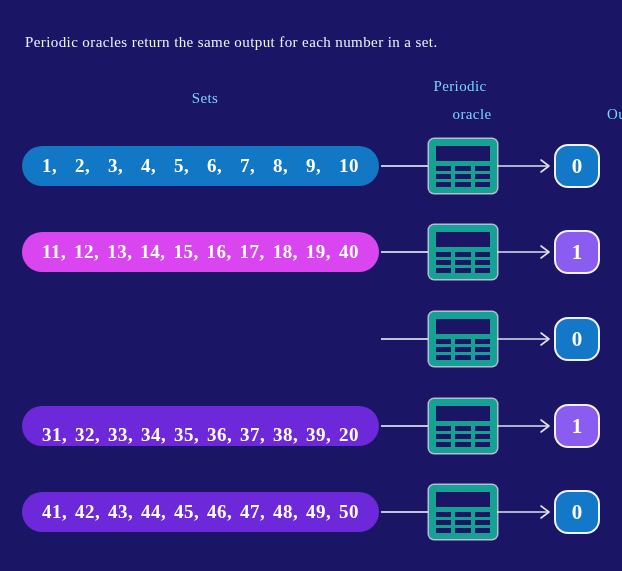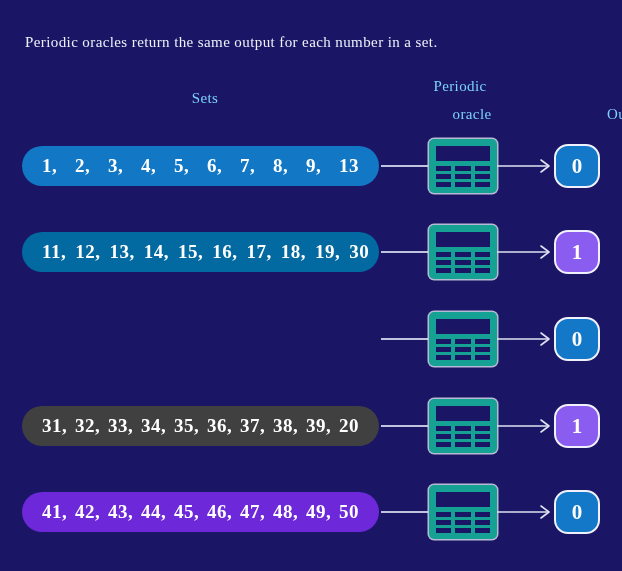--- a/index.html
+++ b/index.html
@@ -127,21 +127,21 @@
     <div class="pill" style="background: rgb(18, 119, 196);">
         <span>1,</span>
         <span>2,</span>
         <span>3,</span>
         <span>4,</span>
         <span>5,</span>
         <span>6,</span>
         <span>7,</span>
         <span>8,</span>
         <span>9,</span>
-        <span>13</span>
+        <span>10</span>
       </div>
     <div class="connector"></div>
     <div class="oracle">
       <div class="oracle-head"></div>
       <div class="oracle-grid">
           <i></i>
           <i></i>
           <i></i>
           <i></i>
           <i></i>
@@ -152,31 +152,31 @@
         </div>
     </div>
     <svg class="arrow" viewBox="0 0 56 16">
         <path d="M0 8 H51"></path>
         <path d="M44 2 L52 8 L44 14"></path>
       </svg>
     <div class="output" style="background: rgb(20, 120, 200);">0</div>
   </div>
 
   <div class="row row-1">
-    <div class="pill" style="background: #0369a1; gap: 9px;">
+    <div class="pill" style="background: #d946ef;">
         <span>11,</span>
         <span>12,</span>
         <span>13,</span>
         <span>14,</span>
         <span>15,</span>
         <span>16,</span>
         <span>17,</span>
         <span>18,</span>
         <span>19,</span>
-        <span>30</span>
+        <span>40</span>
       </div>
     <div class="connector"></div>
     <div class="oracle">
       <div class="oracle-head"></div>
       <div class="oracle-grid">
           <i></i>
           <i></i>
           <i></i>
           <i></i>
           <i></i>
@@ -210,21 +210,21 @@
         </div>
     </div>
     <svg class="arrow" viewBox="0 0 56 16">
         <path d="M0 8 H51"></path>
         <path d="M44 2 L52 8 L44 14"></path>
       </svg>
     <div class="output" style="background: rgb(20, 120, 200);">0</div>
   </div>
 
   <div class="row row-3">
-    <div class="pill" style="background: #404040;">
+    <div class="pill" style="background: #6d28d9; align-items: flex-end;">
         <span>31,</span>
         <span>32,</span>
         <span>33,</span>
         <span>34,</span>
         <span>35,</span>
         <span>36,</span>
         <span>37,</span>
         <span>38,</span>
         <span>39,</span>
         <span>20</span>

